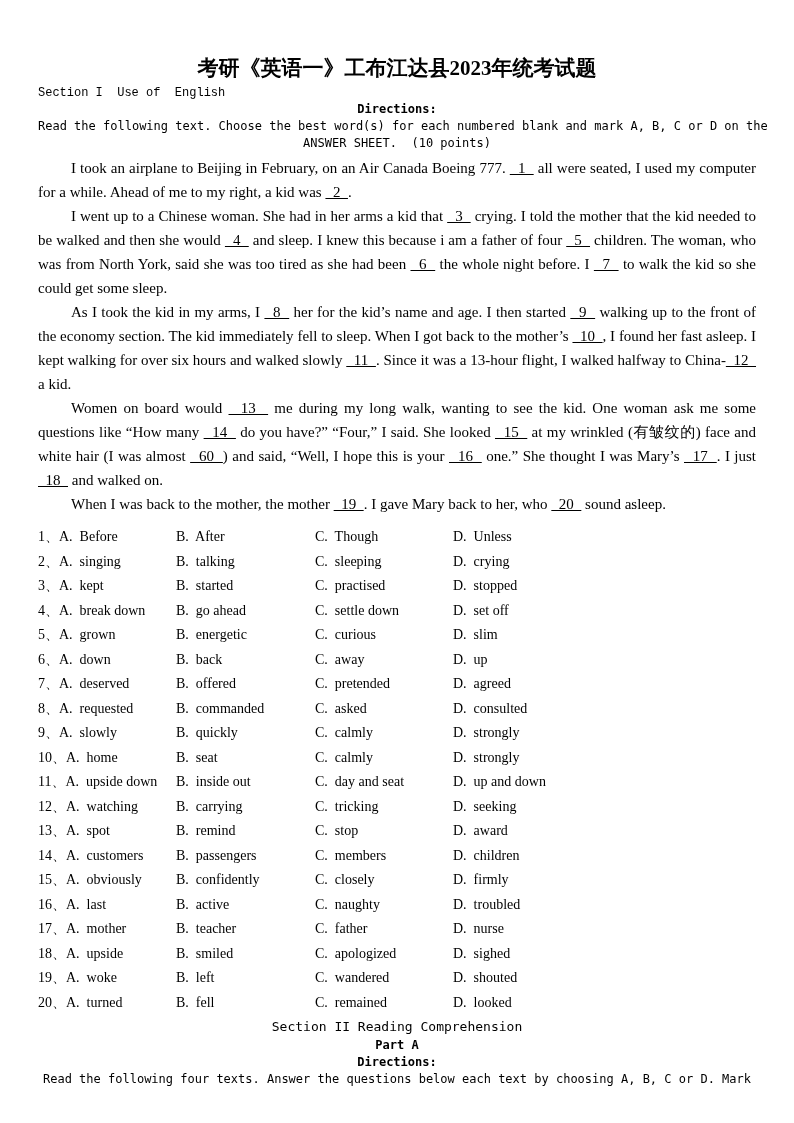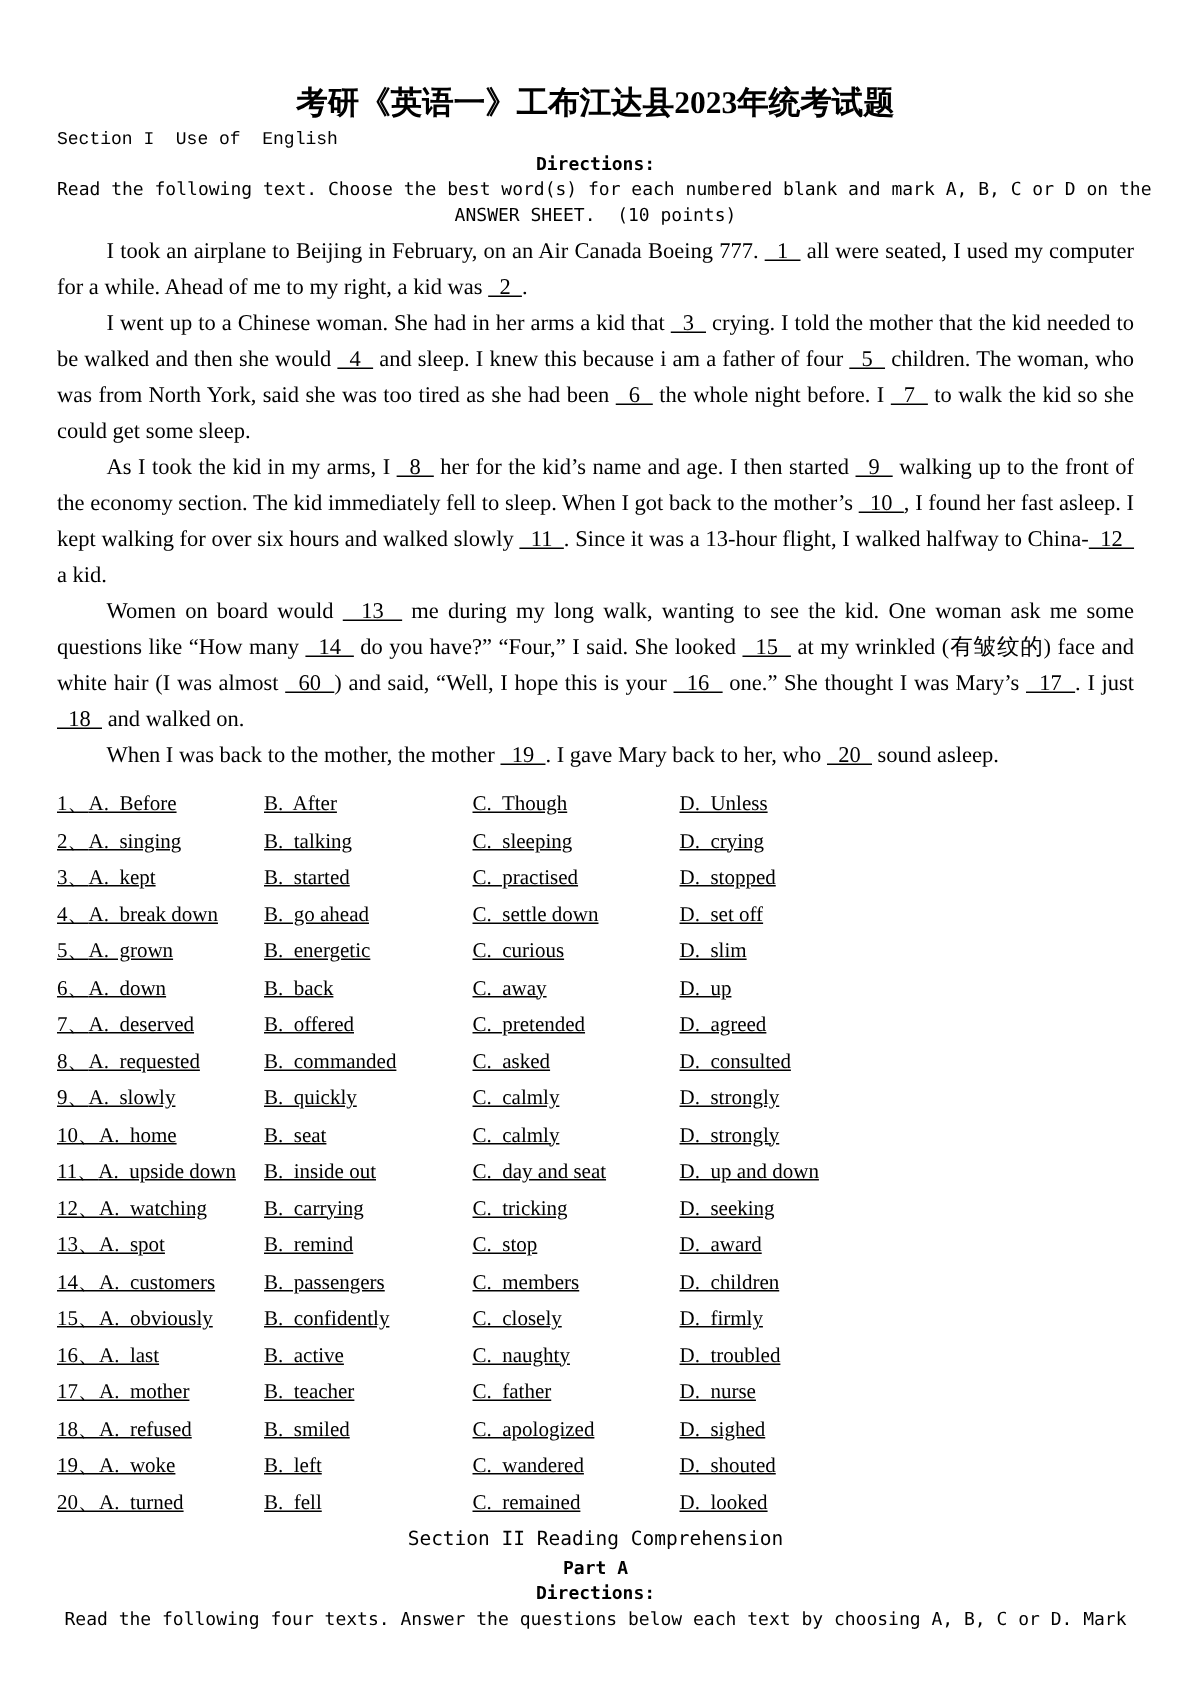--- a/index.html
+++ b/index.html
@@ -32,21 +32,21 @@
 
   .passage { margin-top: 4px; }
   .passage p {
     margin: 0;
     font-size: 15px; line-height: 24px;
     text-align: justify;
     text-indent: 2.2em;
   }
   .blank { text-decoration: underline; white-space: pre; }
 
-  .options { margin-top: 9px; text-decoration: underline; }
+  .options { margin-top: 9px; }
   .opt-row {
     display: grid;
     grid-template-columns: 138px 139px 138px auto;
     font-size: 14px; line-height: 24.5px;
   }
   .opt, .qnum { white-space: pre; }
   .first-cell { white-space: pre; }
 
   .sec2-heading {
     font-family: "DejaVu Sans Mono", monospace;
@@ -174,21 +174,21 @@
       <span class="opt">C.  naughty</span>
       <span class="opt">D.  troubled</span>
     </div>
     <div class="opt-row">
       <span class="first-cell"><span class="qnum">17、</span><span class="opt">A.  mother</span></span>
       <span class="opt">B.  teacher</span>
       <span class="opt">C.  father</span>
       <span class="opt">D.  nurse</span>
     </div>
     <div class="opt-row">
-      <span class="first-cell"><span class="qnum">18、</span><span class="opt">A.  refused</span></span>
+      <span class="first-cell"><span class="qnum">18、</span><span class="opt">A.  upside</span></span>
       <span class="opt">B.  smiled</span>
       <span class="opt">C.  apologized</span>
       <span class="opt">D.  sighed</span>
     </div>
     <div class="opt-row">
       <span class="first-cell"><span class="qnum">19、</span><span class="opt">A.  woke</span></span>
       <span class="opt">B.  left</span>
       <span class="opt">C.  wandered</span>
       <span class="opt">D.  shouted</span>
     </div>

